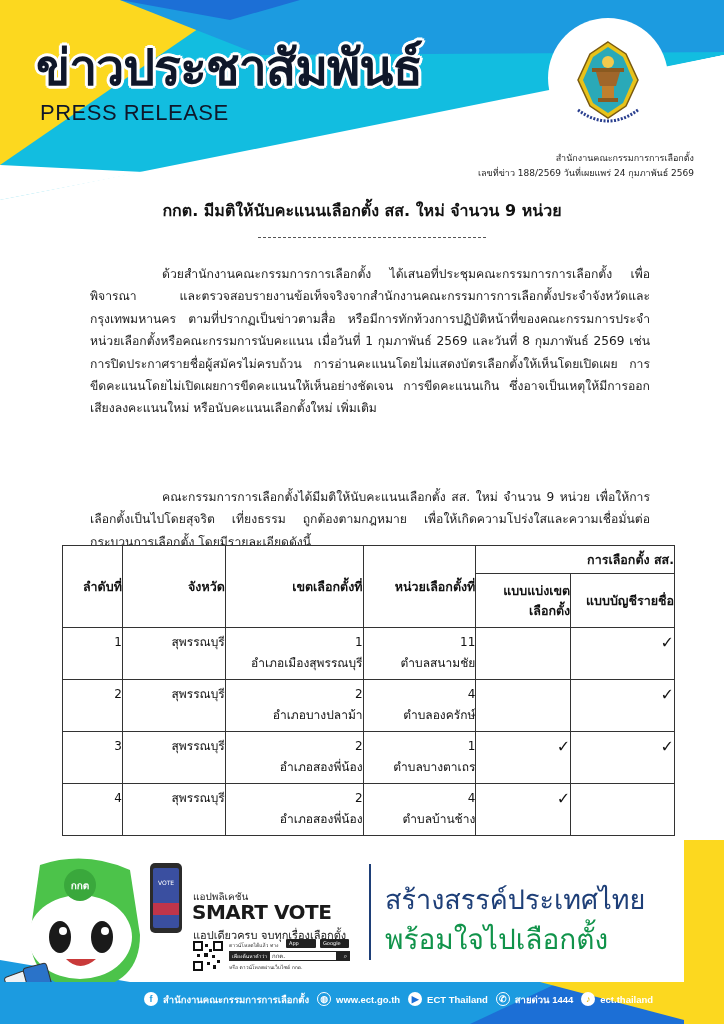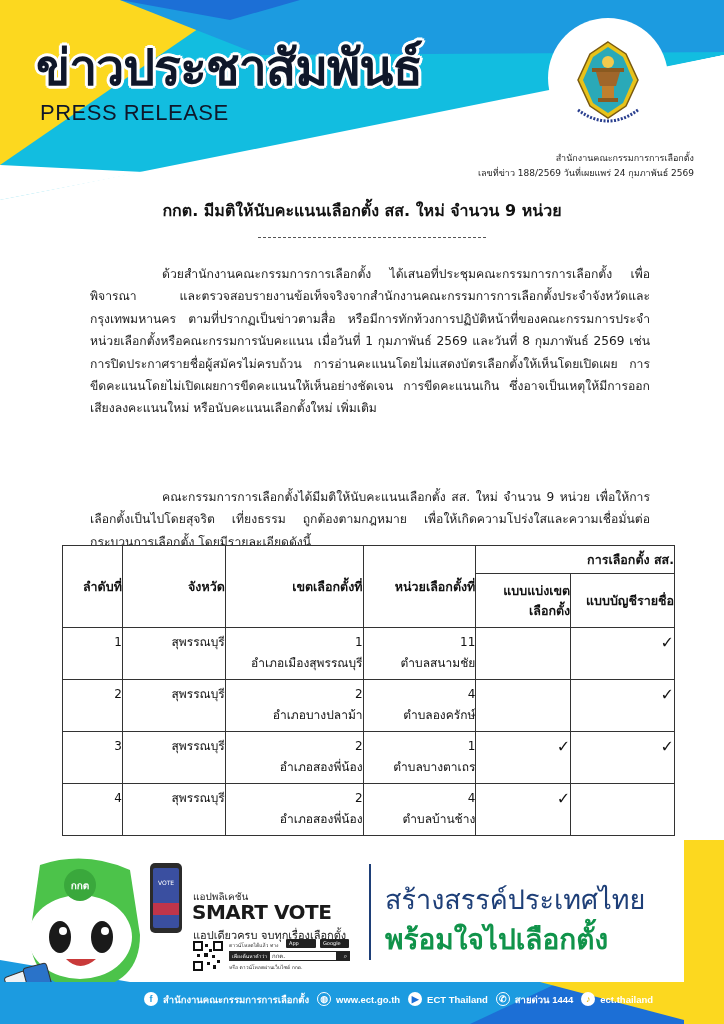--- a/index.html
+++ b/index.html
@@ -89,21 +89,21 @@
     font-size: 5px; color: #fff; line-height: 10px; padding-left: 3px;
   }
   .search-box .field {
     position: absolute; left: 41px; top: 1px; width: 66px; height: 8px; background: #fff; color: #222;
     font-size: 6px; line-height: 8px; padding-left: 2px;
   }
   .search-box .mag { position: absolute; right: 3px; top: 0; font-size: 6px; color: #fff; }
   .dl-web { position: absolute; left: 229px; top: 963px; font-size: 5px; color: #222; }
   .v-line { position: absolute; left: 369px; top: 864px; width: 2px; height: 96px; background: #1e3f78; }
   .slogan1 { position: absolute; left: 385px; top: 878px; font-size: 27px; color: #1e3f78; }
-  .slogan2 { position: absolute; left: 385px; top: 917px; font-size: 28px; font-weight: bold; color: #10934a; }
+  .slogan2 { position: absolute; left: 385px; top: 917px; font-size: 28px; font-weight: normal; color: #10934a; }
   .yellow-strip { position: absolute; left: 684px; top: 840px; width: 40px; height: 184px; background: #fcd81f; }
 
   .foot-bar { position: absolute; left: 0; top: 982px; width: 724px; height: 42px; }
   .contacts {
     position: absolute; left: 144px; top: 991px; height: 16px; display: flex; align-items: center;
     font-family: "Liberation Sans", sans-serif; font-weight: bold; font-size: 9.5px; color: #fff; white-space: nowrap;
   }
   .contacts .ic {
     display: inline-flex; align-items: center; justify-content: center;
     width: 14px; height: 14px; border-radius: 50%; margin-right: 5px; font-size: 9px;

